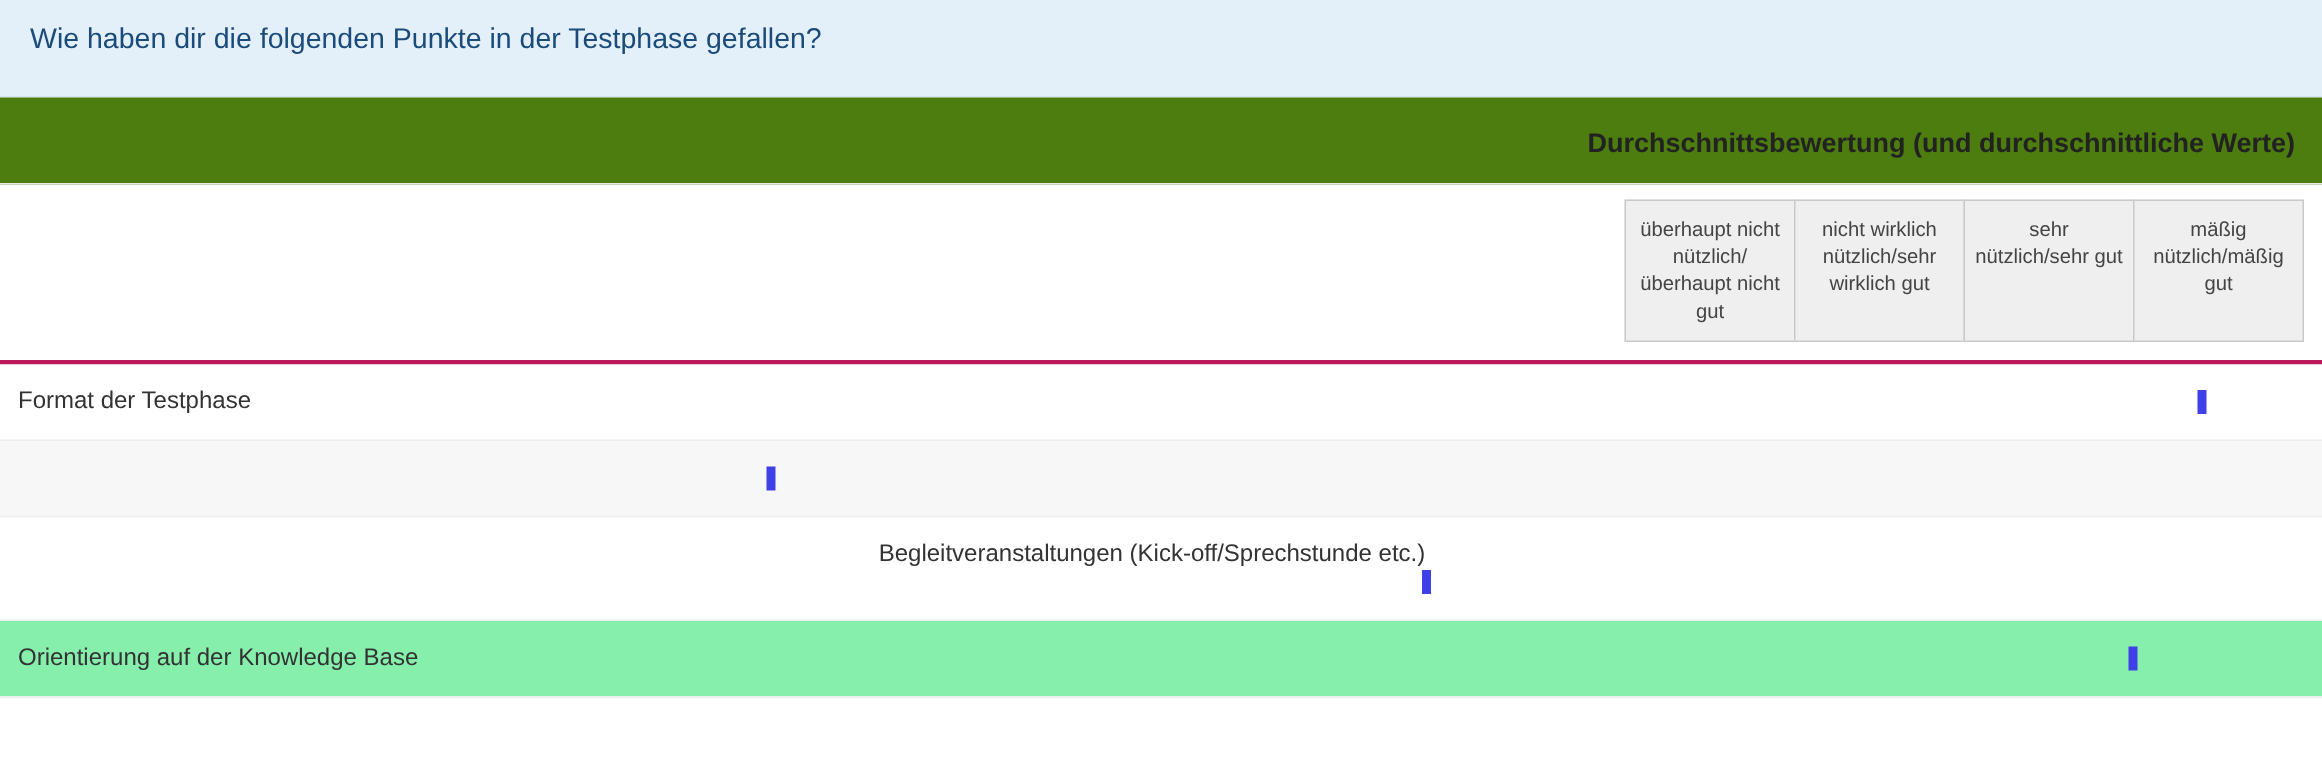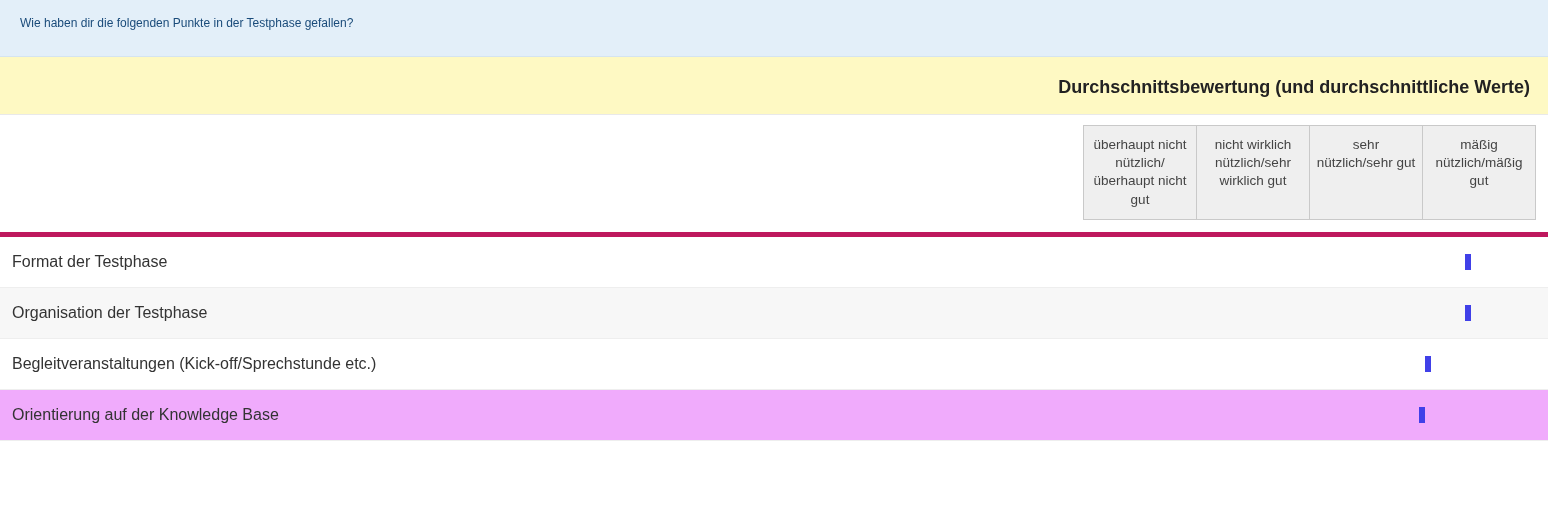--- a/index.html
+++ b/index.html
@@ -9,41 +9,41 @@
       color: #333;
       background: #fff;
     }
     .question-header {
       background: #e3eff9;
       padding: 16px 20px 26px;
       border-bottom: 1px solid #d5e4f0;
     }
     .question-header .title {
       color: #1a4b7a;
-      font-size: 12px;
+      font-size: 19px;
       font-weight: 500;
     }
     .subtitle-bar {
-      background: #fef9c3;
+      background: #4d7c0f;
       padding: 20px 18px 16px;
       border-bottom: 1px solid #e9e9e9;
       text-align: right;
     }
     .subtitle-bar .sub {
       font-weight: 700;
       font-size: 18px;
       color: #222;
     }
     .grid-wrap {
       padding: 10px 0 0 0;
     }
     .header-cells {
       display: flex;
       padding: 0 12px 12px 12px;
-      border-bottom: 5px solid #be185d;
+      border-bottom: 3px solid #be185d;
     }
     .label-col { flex: 1; }
     .scale-col {
       display: flex;
       gap: 0;
     }
     .scale-cell {
       width: 114px;
       border: 1px solid #c9c9c9;
       background: #efefef;
@@ -59,22 +59,22 @@
     .row {
       display: flex;
       align-items: center;
       padding: 16px 12px;
       border-bottom: 1px solid #eee;
     }
     .row:nth-child(even) { background: #fafafa; }
     .row:nth-child(odd) { background: #ffffff; }
     .rows .row:nth-child(1) { background: #ffffff; align-items: flex-end; }
     .rows .row:nth-child(2) { background: #f7f7f7; }
-    .rows .row:nth-child(3) { background: #ffffff; }
-    .rows .row:nth-child(4) { background: #f0abfc; }
+    .rows .row:nth-child(3) { background: #ffffff; flex-direction: column; }
+    .rows .row:nth-child(4) { background: #86efac; }
 
     .row .label {
       flex: 1;
       font-size: 16px;
       color: #333;
       padding-right: 12px;
     }
     .track {
       width: 570px; 
       position: relative;
@@ -112,21 +112,20 @@
   </div>
 
   <div class="rows" id="rows">
       <div class="row">
         <div class="label">Format der Testphase</div>
         <div class="track">
           <div class="marker" style="left: 498.6px;"></div>
         </div>
       </div>
       <div class="row">
-        <div class="label">Organisation der Testphase</div>
         <div class="track">
           <div class="marker" style="left: 498.6px;"></div>
         </div>
       </div>
       <div class="row">
         <div class="label">Begleitveranstaltungen (Kick-off/Sprechstunde etc.)</div>
         <div class="track">
           <div class="marker" style="left: 458.7px;"></div>
         </div>
       </div>

